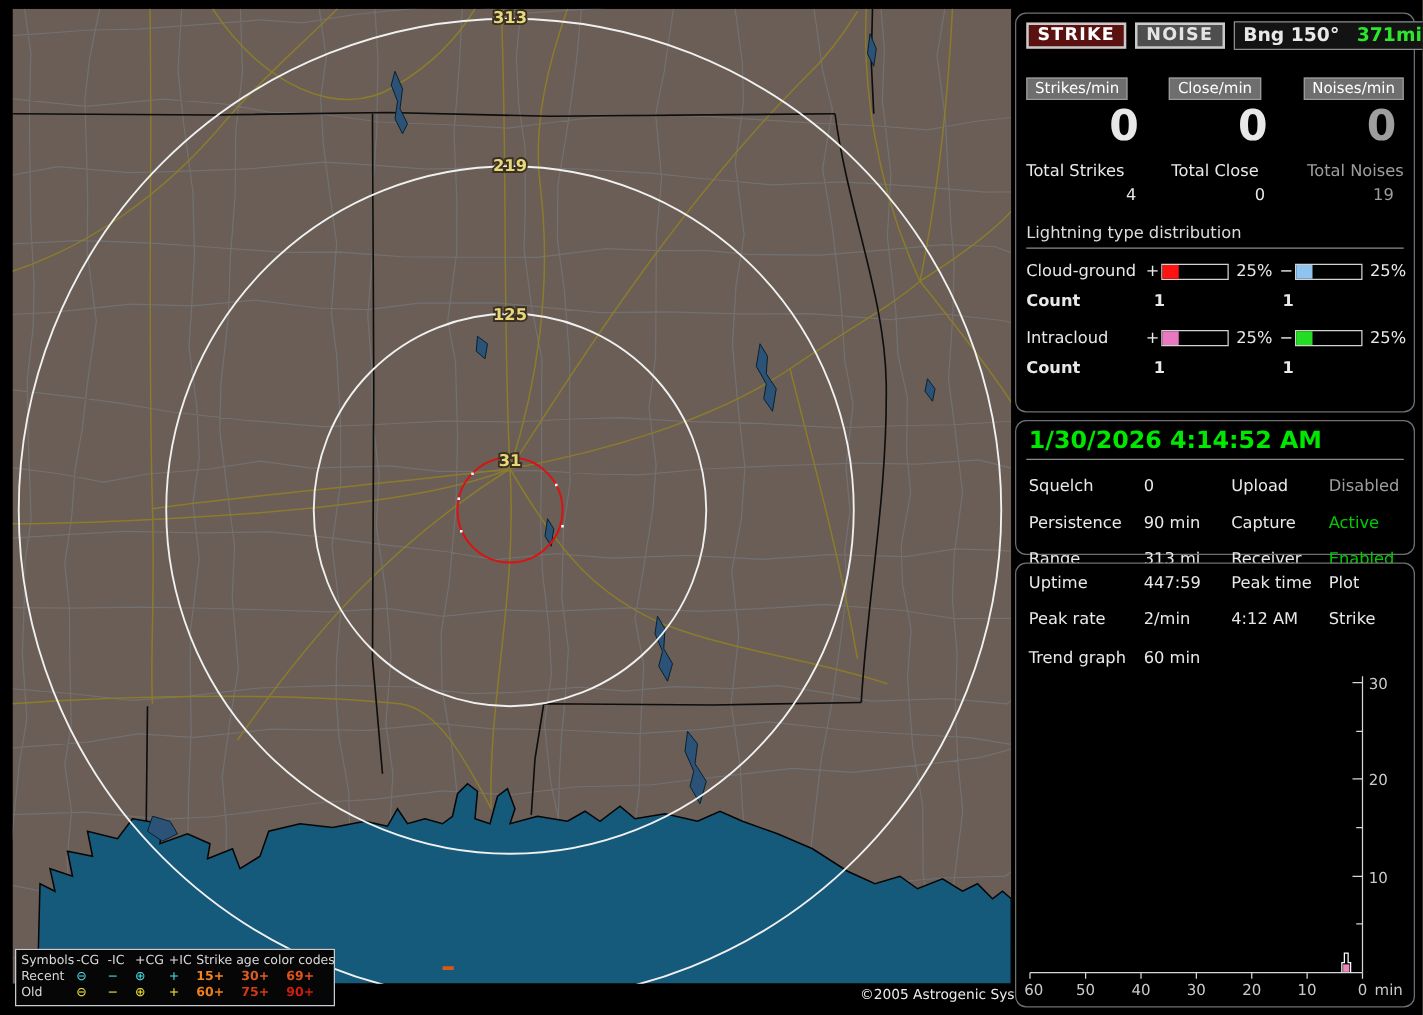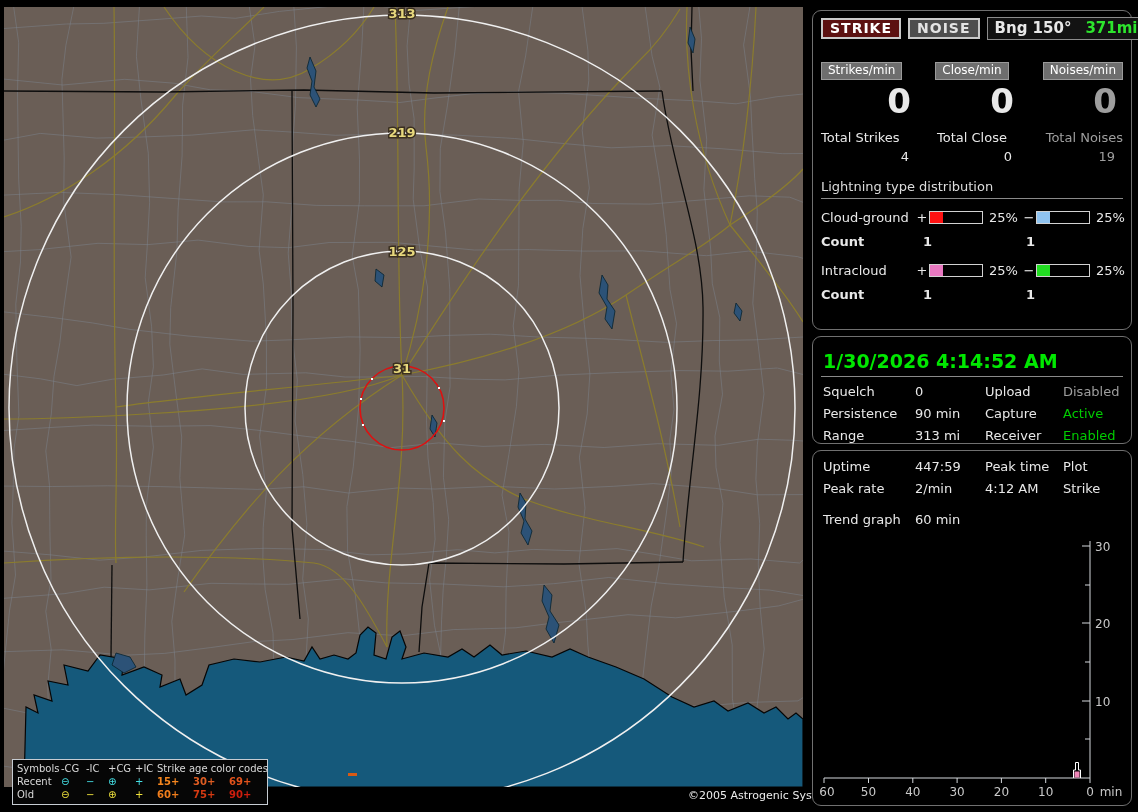--- a/index.html
+++ b/index.html
@@ -1,35 +1,35 @@
 <!DOCTYPE html>
 <html><head>
 <meta charset="utf-8">
 <style>
   html,body{margin:0;padding:0}
   body{width:1138px;height:812px;background:#000;position:relative;overflow:hidden;
        font-family:"DejaVu Sans","Liberation Sans",sans-serif;color:#e8e8e8}
   
-  #map{position:absolute;left:4px;top:7px;width:853px;height:780px}
+  #map{position:absolute;left:10px;top:7px;width:853px;height:780px}
   #map svg{display:block}
   .ringlabel{font:bold 13px "DejaVu Sans",sans-serif;paint-order:stroke;stroke:#3a2f20;stroke-width:3px}
   
   .legend{position:absolute;left:12px;top:759px;width:243px;background:#060606;
           border:1px solid #c6ccd2;font-size:10px;color:#d8d8d8;padding:2px 7px 3px 4px;
           display:grid;grid-template-columns:44px 25px 22px 27px 22px 36px 36px 31px;line-height:13px}
   .legend .sym{text-align:left}
   .legend .agehead{grid-column:6/9;white-space:nowrap}
   .legend .age{font-weight:bold}
   .copyright{position:absolute;left:684px;top:789px;background:#000;color:#ececec;
              font-size:11px;padding:0 4px;white-space:nowrap}
   
   .panel{position:absolute;left:812px;width:320px;background:#000;border:1px solid #707070;
          border-radius:9px;box-sizing:border-box;padding:6px 8px}
   #panelA{top:10px;height:320px}
-  #panelB{top:336px;height:108px;padding-top:12px}
+  #panelB{top:336px;height:108px;padding-top:3px}
   #panelC{top:450px;height:356px}
   .toprow{display:flex;align-items:center;gap:7px}
   .btn{font-weight:bold;font-size:14px;padding:0 7px 1px;border:2px solid #c9c9c9;letter-spacing:1px;cursor:default}
   .btn.strike{background:#5c1111;color:#fff}
   .btn.noise{background:#4e4e4e;color:#e4e4e4}
   .bng{margin-left:auto;background:#131313;border:1px solid #8c8c8c;padding:1px 7px 2px;
        font-weight:bold;font-size:15px;display:flex;gap:14px;white-space:nowrap}
   .bng .dist{color:#2de52d}
   .cols{display:flex;justify-content:space-between;margin-top:22px}
   .col{width:96px;display:flex;flex-direction:column}
@@ -48,21 +48,21 @@
   .dist-title{font-size:13px;color:#dcdcdc;border-bottom:1px solid #8a8a8a;padding-bottom:4px}
   .drow{display:grid;grid-template-columns:94px 14px 54px 39px 14px 54px 39px;
         align-items:center;margin-top:11px;font-size:13px;font-weight:normal}
   .sign{text-align:center}
   .bar{height:11px;border:1px solid #d2d2d2;background:#000;position:relative;box-sizing:content-box}
   .bar i{position:absolute;left:0;top:0;bottom:0}
   .pct{padding-left:6px}
   .crow{display:grid;grid-template-columns:102px 103px auto;font-size:13px;font-weight:bold;margin-top:9px}
   .datetime{color:#00e800;font-weight:bold;font-size:19px;border-bottom:1px solid #8a8a8a;
             padding:1px 0 4px 2px;white-space:nowrap}
-  .srow{display:grid;grid-template-columns:92px 70px 78px auto;font-size:13px;margin-top:7px;padding-left:2px}
+  .srow{display:grid;grid-template-columns:92px 70px 78px auto;font-size:13px;margin-top:14px;padding-left:2px}
   .on{color:#00cc00}
   .off{color:#9e9e9e}
   #trend{position:absolute;left:6px;top:84px}
   #trend text{font:12px "DejaVu Sans",sans-serif;fill:#c9c9c9}
   #trend .axis{stroke:#d4d8dc;stroke-width:1;fill:none}
 </style>
 </head>
 <body>
 
 <div id="map">

